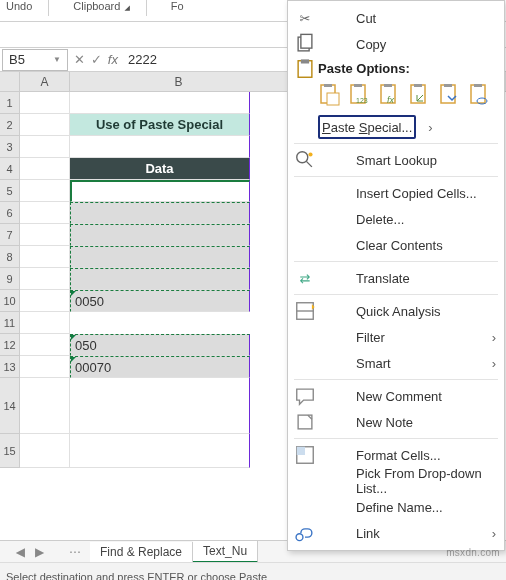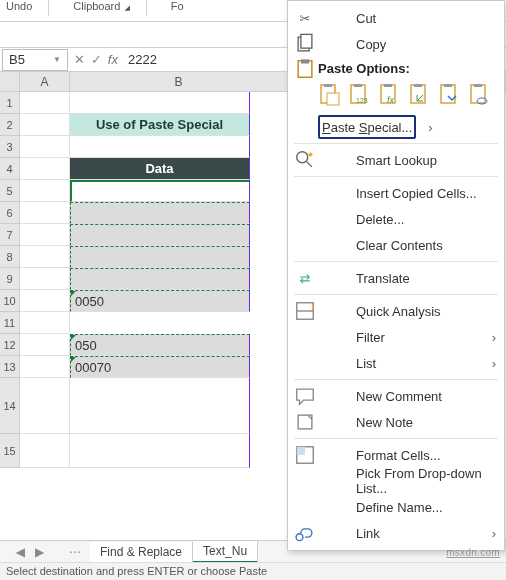--- a/index.html
+++ b/index.html
@@ -101,21 +101,21 @@
       border-top: 1px solid #ccc; background:#f5f5f5;
       font-size: 12px; color:#444;
     }
     .tabs-row .nav { width: 60px; display: flex; gap: 10px; justify-content: center; color: #888; }
     .tab { padding: 3px 10px; border-right: 1px solid #ccc; background:#fff;}
     .tab.active { border-bottom: 2px solid #107c41; }
 
     .status-bar {
       position: absolute; bottom: 0; left: 0; right: 0;
       height: 18px; background: #f3f3f3; border-top: 1px solid #ddd;
-      font-size: 11px; color: #555; padding: 2px 6px;
+      font-size: 11px; color: #555; padding: 8px 6px;
     }
 
     
     .context-menu {
       position: absolute;
       left: 287px; top: 0;
       width: 218px;
       background: #fff;
       border: 1px solid #c9c9c9;
       box-shadow: 2px 2px 6px rgba(0,0,0,.2);
@@ -149,21 +149,20 @@
       margin: 0 12px 0 30px;
       height: 24px; line-height: 22px;
     }
     .under-p { text-decoration: underline; text-decoration-color:#333; }
     .accesskey { text-decoration: underline; }
 
     .watermark {
       position: absolute; right: 6px; bottom: 22px;
       font-size: 10px; color: rgba(0,0,0,.35);
       letter-spacing: .3px;
-      text-decoration: underline;
     }
   </style>
 </head>
 <body>
 
 <div class="ribbon-top">
   <span class="grp">Undo</span>
   <span class="grp"><span>Clipboard</span><span class="dl">◢</span></span>
   <span>Fo</span>
 </div>
@@ -400,21 +399,21 @@
     </span>
     <span class="cm-label">Quick Analysis</span>
   </div>
   <div class="cm-item">
     <span class="cm-ico"></span>
     <span class="cm-label">Filter</span>
     <span class="cm-arrow">›</span>
   </div>
   <div class="cm-item">
     <span class="cm-ico"></span>
-    <span class="cm-label">List</span>
+    <span class="cm-label">Smart</span>
     <span class="cm-arrow">›</span>
   </div>
 
   <div class="cm-sep"></div>
 
   <div class="cm-item">
     <span class="cm-ico">
       <svg viewBox="0 0 16 16">
           <path d="M2 3 h12 v8 h-7 l-3 3 v-3 h-2 z" fill="none" stroke="#888"></path>
         </svg>

